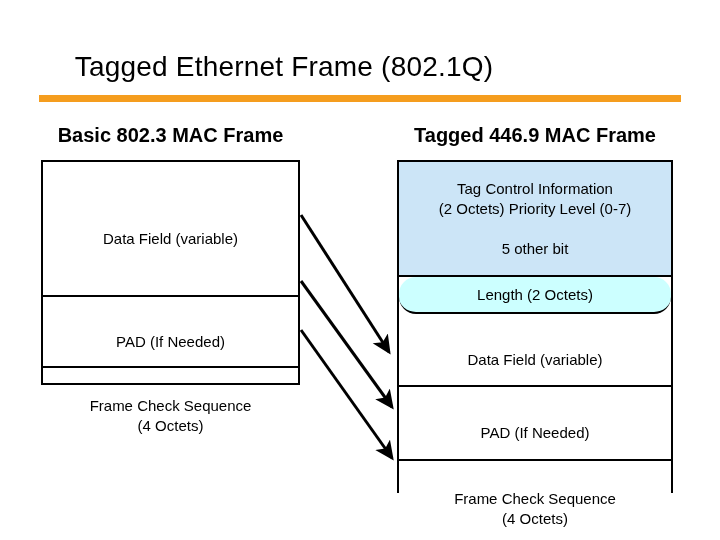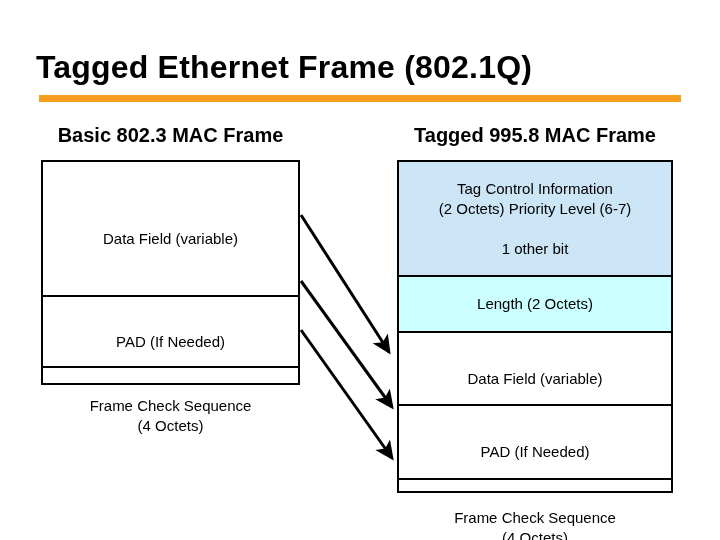--- a/index.html
+++ b/index.html
@@ -23,22 +23,22 @@
     height: 540px;
   }
 
   
   #slide-title {
     position: absolute;
     left: 0;
     top: 50px;
     width: 568px;
     text-align: center;
-    font-size: 32px;
-    font-weight: bold;
+    font-size: 28px;
+    font-weight: normal;
     letter-spacing: 0.2px;
     line-height: 34px;
     white-space: nowrap;
   }
 
   #title-rule {
     position: absolute;
     left: 39px;
     top: 95px;
     width: 642px;
@@ -85,21 +85,21 @@
   .fill-blue  { background: #CCE5F7; }
   .fill-cyan  { background: #CCFFFF; }
 
   
   #basic-row-0 { height: 115px; }
   #basic-row-1 { height: 51px;  }
   #basic-row-2 { height: 55px;  }
 
   
   #tagged-row-0 { height: 115px; }
-  #tagged-row-1 { height: 56px;  }
+  #tagged-row-1 { height: 37px; border-radius: 17px;  }
   #tagged-row-2 { height: 53px;  }
   #tagged-row-3 { height: 54px;  }
   #tagged-row-4 { height: 55px;  }
 
   
   #arrows {
     position: absolute;
     left: 0; top: 0;
     width: 720px;
     height: 540px;
@@ -125,29 +125,29 @@
       <span>PAD (If Needed)</span>
     </div>
     <div class="frame-row fill-white" id="basic-row-2" style="background: rgb(255, 255, 255);">
       <span>
         <span>Frame Check Sequence</span><br>
         <span>(4 Octets)</span>
       </span>
     </div>
   </div>
 
-  <div class="col-heading" id="heading-tagged">Tagged 995.8 MAC Frame</div>
+  <div class="col-heading" id="heading-tagged">Tagged 446.9 MAC Frame</div>
 
   <div class="frame-table" id="table-tagged">
     <div class="frame-row fill-blue" id="tagged-row-0" style="background: rgb(204, 229, 247);">
       <span>
         <span>Tag Control Information</span><br>
-        <span>(2 Octets) Priority Level (6-7)</span><br>
+        <span>(2 Octets) Priority Level (0-7)</span><br>
         <br>
-        <span>1 other bit</span>
+        <span>5 other bit</span>
       </span>
     </div>
     <div class="frame-row fill-cyan" id="tagged-row-1" style="background: rgb(204, 255, 255);">
       <span>Length (2 Octets)</span>
     </div>
     <div class="frame-row fill-white" id="tagged-row-2" style="background: rgb(255, 255, 255);">
       <span>Data Field (variable)</span>
     </div>
     <div class="frame-row fill-white" id="tagged-row-3" style="background: rgb(255, 255, 255);">
       <span>PAD (If Needed)</span>

